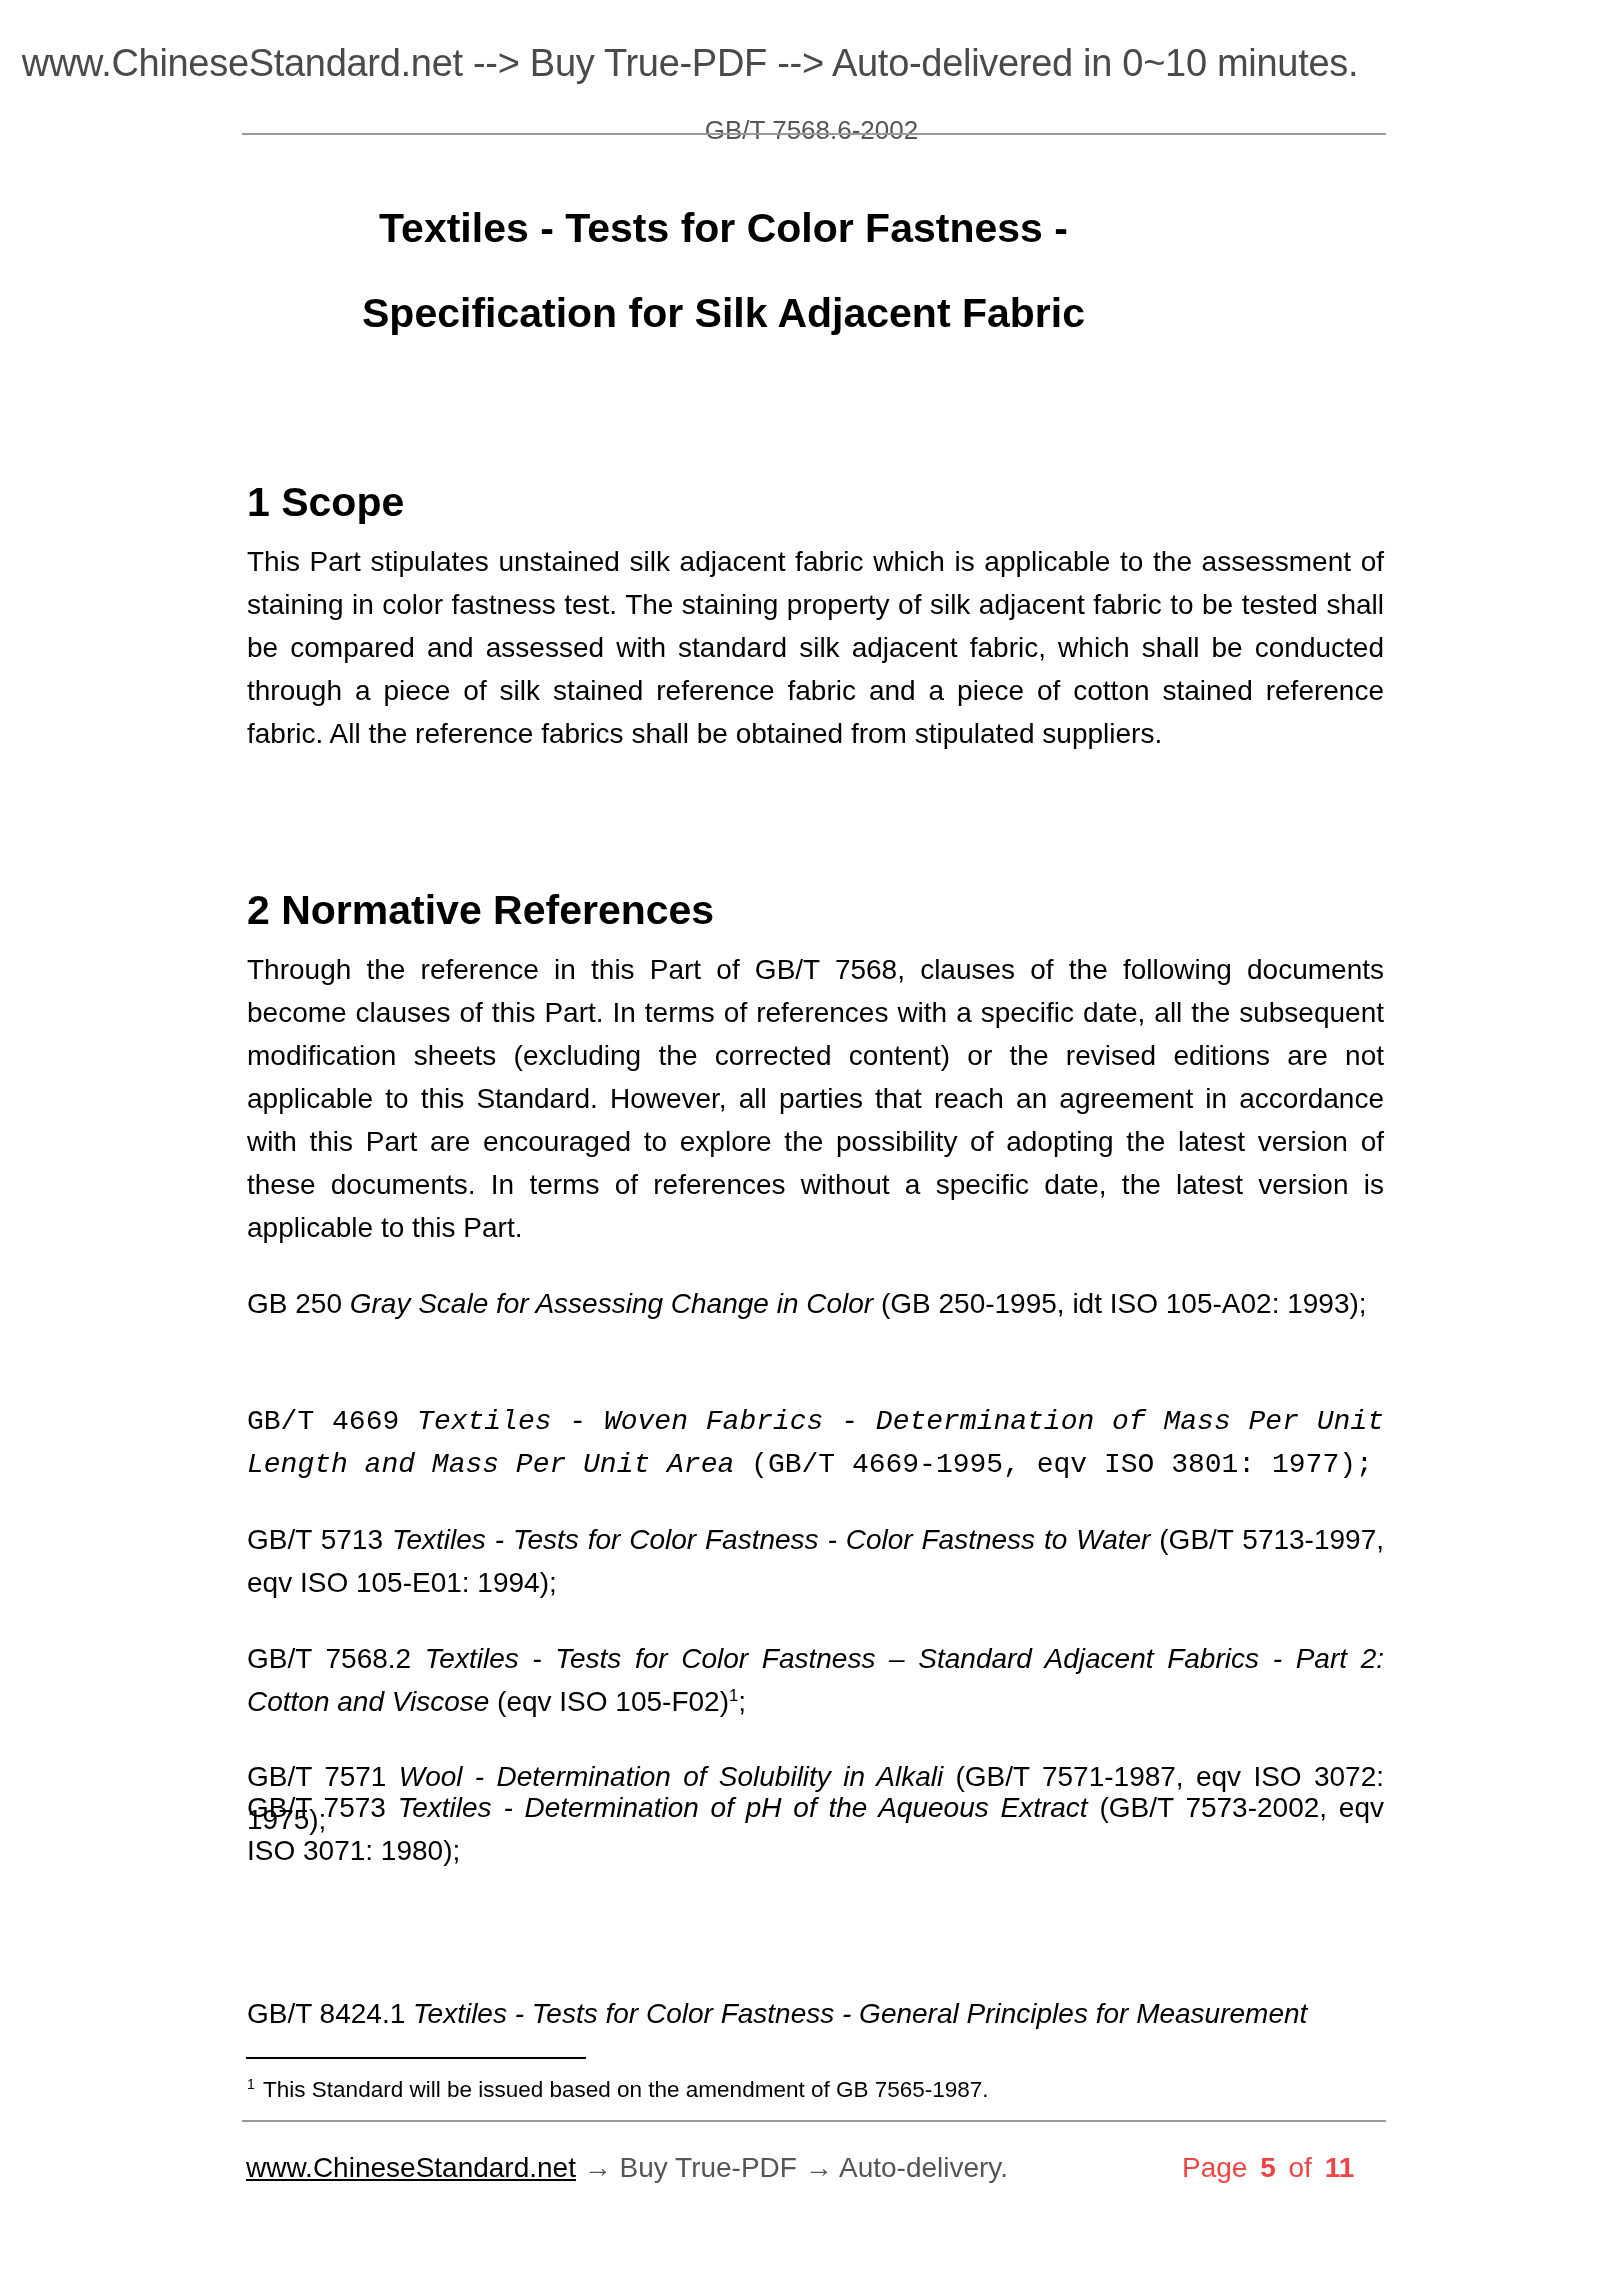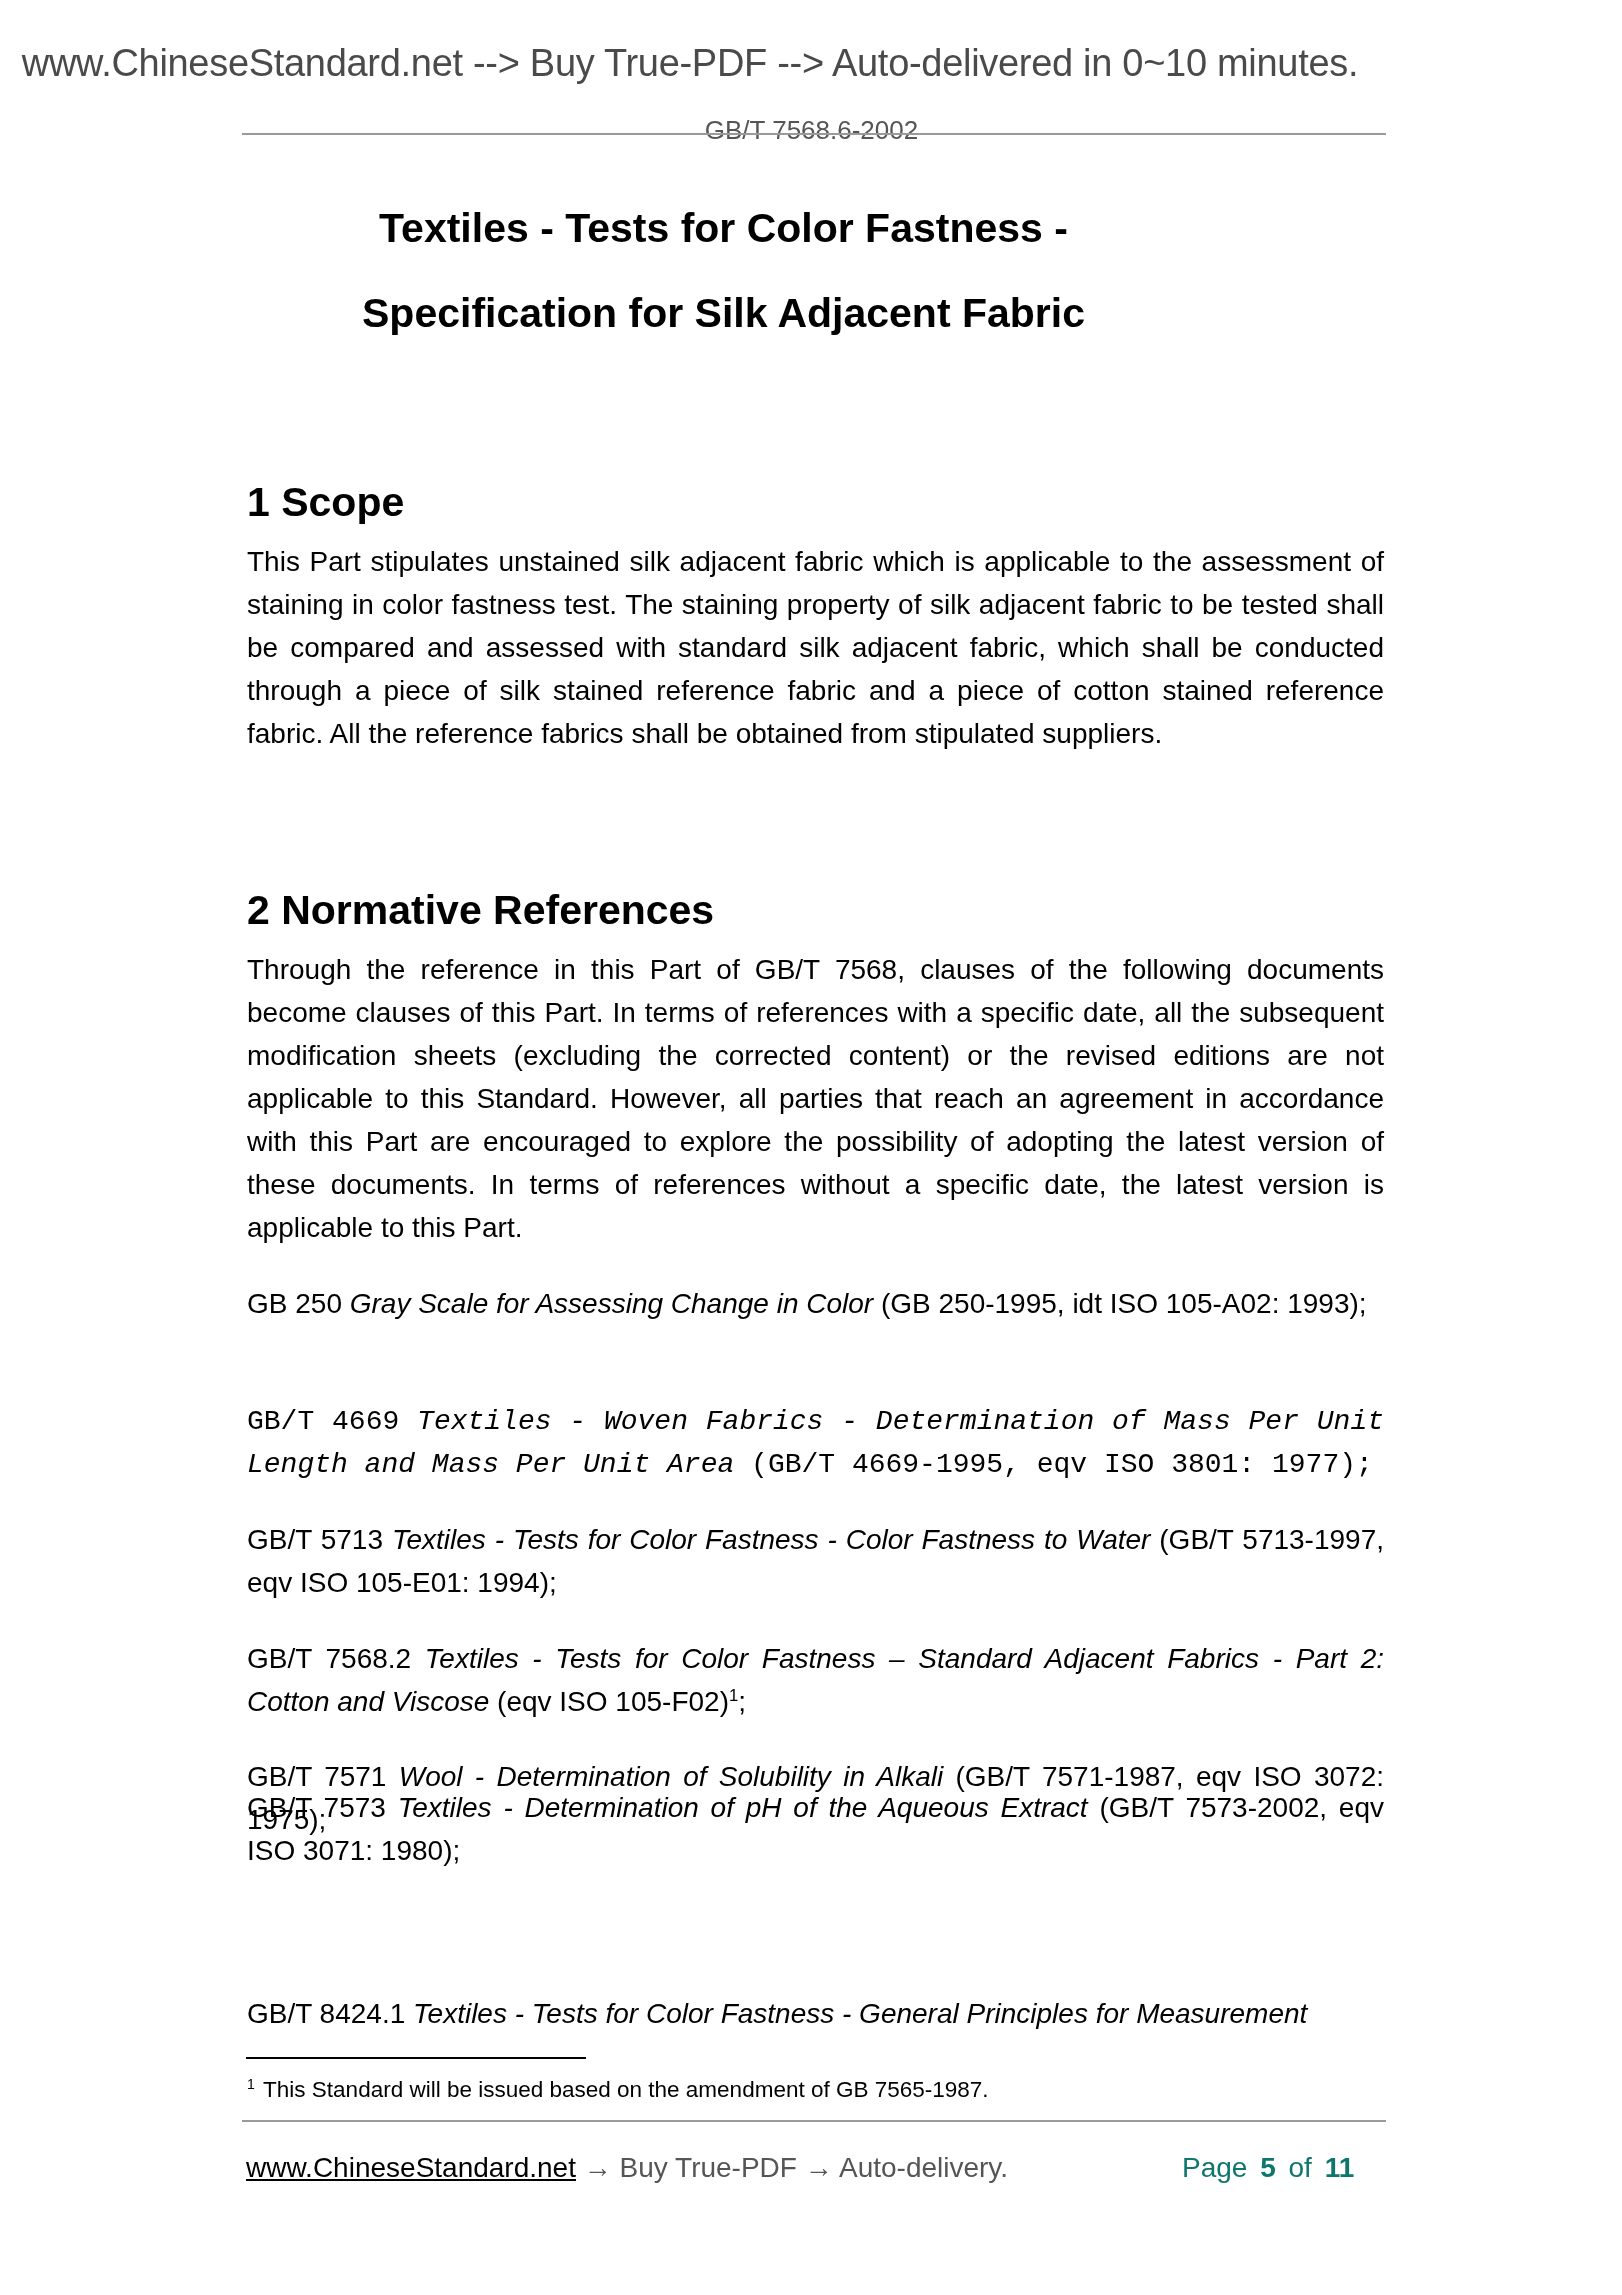--- a/index.html
+++ b/index.html
@@ -53,21 +53,21 @@
       position: absolute; left: 242px; top: 2120px; width: 1144px;
       height: 1.7px; background: #9a9a9a;
     }
     .footer-left {
       position: absolute; left: 246px; top: 2151px;
       font-size: 28px; line-height: 33px; color: #555555;
     }
     .footer-left a { color: #000000; text-decoration: underline; }
     .footer-right {
       position: absolute; left: 1182px; top: 2151px;
-      font-size: 28px; line-height: 33px; color: #0f766e; word-spacing: 5px;
+      font-size: 28px; line-height: 33px; color: #ef4444; word-spacing: 5px;
     }
     .footer-right b { font-weight: bold; }
   </style>
 </head>
 <body>
 
 <div>
   <div class="page-banner">www.ChineseStandard.net --&gt; Buy True-PDF --&gt; Auto-delivered in 0~10 minutes.</div>
   <div class="page-code">GB/T 7568.6-2002</div>
   <div class="header-rule"></div>

